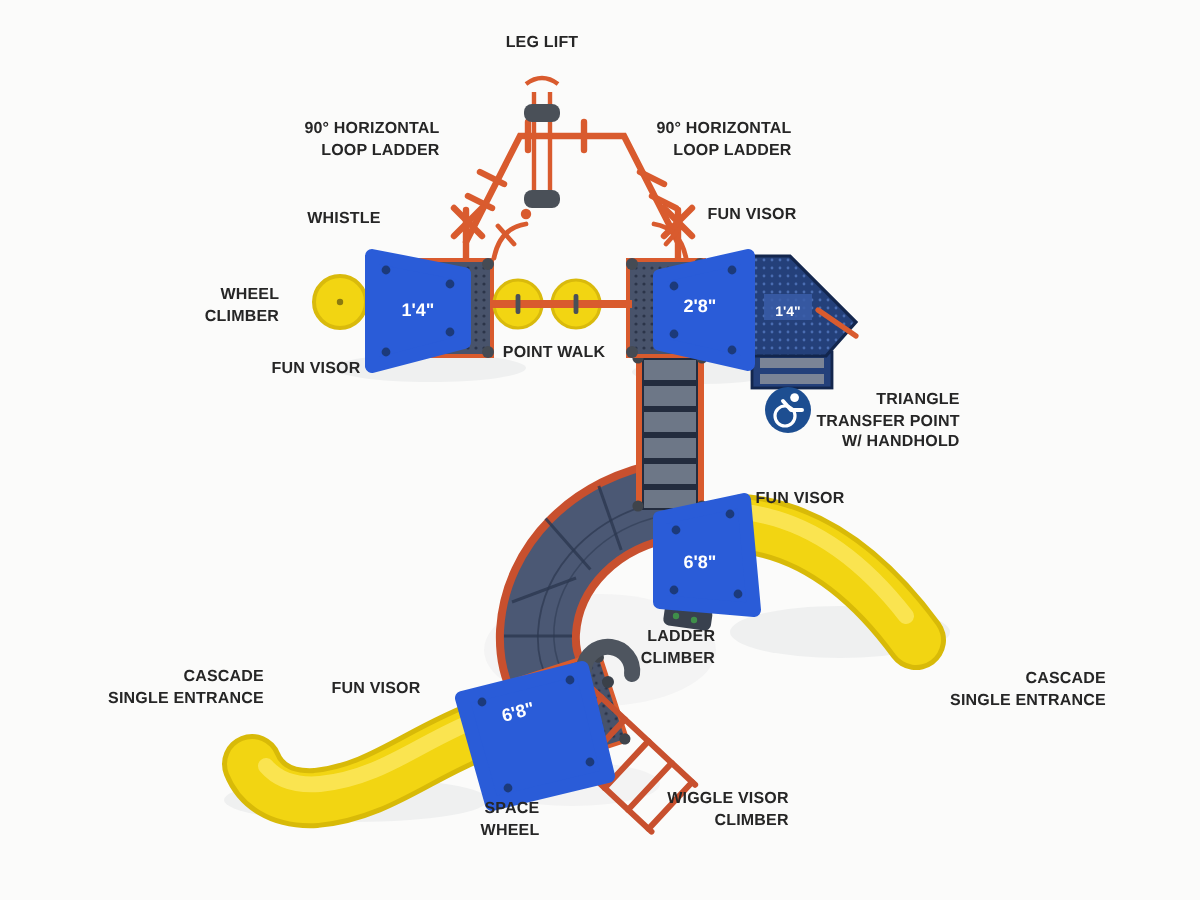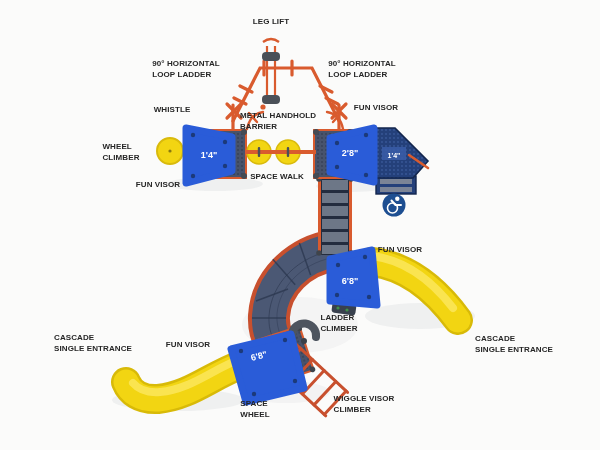--- a/index.html
+++ b/index.html
@@ -6,21 +6,21 @@
   #canvas{
     position:relative;width:600px;height:450px;overflow:hidden;
     background:var(--background,#fbfbfa);
     font-family:"Liberation Sans",sans-serif;
   }
   #scene{position:absolute;left:0;top:0;}
   .label{
     position:absolute;transform:translate(-50%,-50%);
     font:700 8px/1.32 "Liberation Sans",sans-serif;
     color:var(--label_text,#262626);
-    text-align:left;white-space:pre-line;width:max-content;
+    text-align:right;white-space:pre-line;width:max-content;
     letter-spacing:.1px;
   }
   .dim{font:700 9px "Liberation Sans",sans-serif;fill:#ffffff;
        text-anchor:middle;paint-order:stroke;}
   .dim-small{font:700 7px "Liberation Sans",sans-serif;fill:#ffffff;text-anchor:middle;}
   .sO{stroke:var(--orange,#d95b2e);fill:none;}
   .sL{stroke:var(--ladder_orange,#c8502e);fill:none;}
   .fB{fill:var(--visor_blue,#2a5cd8);stroke:var(--visor_blue,#2a5cd8);
       stroke-width:7;stroke-linejoin:round;}
   .slideMain{stroke:var(--slide_yellow,#f2d512);fill:none;}
@@ -261,26 +261,27 @@
   </g>
 </svg>
 
 <div class="label" style="left:271px;top:22px">LEG LIFT</div>
 <div class="label" style="left:186px;top:70px">90° HORIZONTAL
 LOOP LADDER</div>
 <div class="label" style="left:362px;top:70px">90° HORIZONTAL
 LOOP LADDER</div>
 <div class="label" style="left:172px;top:110px">WHISTLE</div>
 <div class="label" style="left:376px;top:108px">FUN VISOR</div>
-<div class="label" style="left:278px;top:122px">METAL HANDHOLD
-BARRIER</div>
 <div class="label" style="left:121px;top:153px">WHEEL
 CLIMBER</div>
-<div class="label" style="left:277px;top:177px">SPACE WALK</div>
+<div class="label" style="left:277px;top:177px">POINT WALK</div>
 <div class="label" style="left:158px;top:185px">FUN VISOR</div>
+<div class="label" style="left:444px;top:211px">TRIANGLE
+TRANSFER POINT
+W/ HANDHOLD</div>
 <div class="label" style="left:400px;top:250px">FUN VISOR</div>
 <div class="label" style="left:339px;top:324px">LADDER
 CLIMBER</div>
 <div class="label" style="left:93px;top:344px">CASCADE
 SINGLE ENTRANCE</div>
 <div class="label" style="left:188px;top:345px">FUN VISOR</div>
 <div class="label" style="left:514px;top:345px">CASCADE
 SINGLE ENTRANCE</div>
 <div class="label" style="left:255px;top:410px">SPACE
 WHEEL</div>

